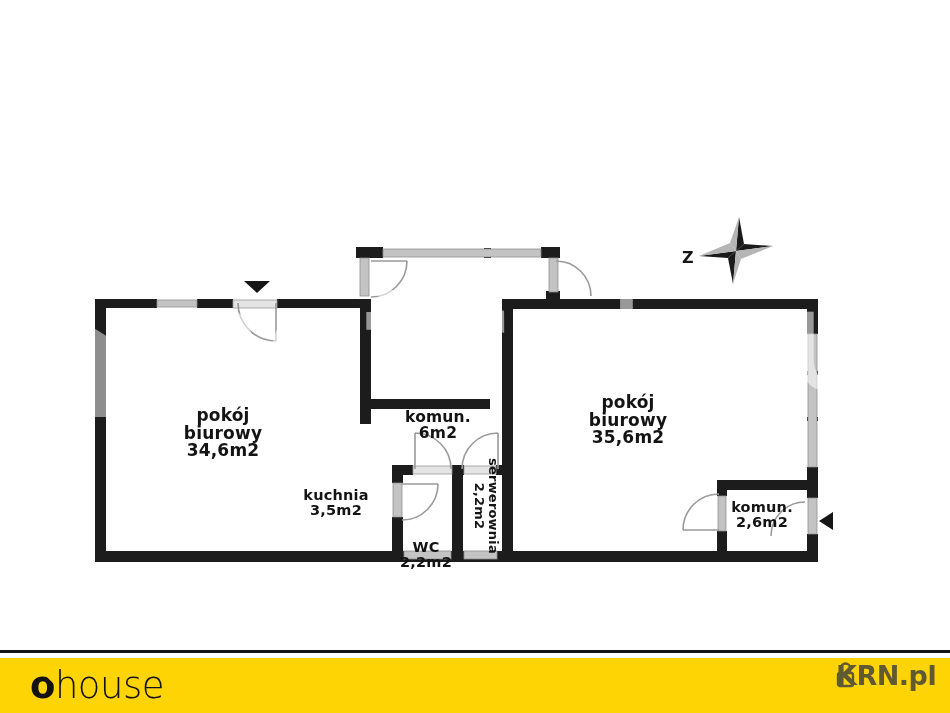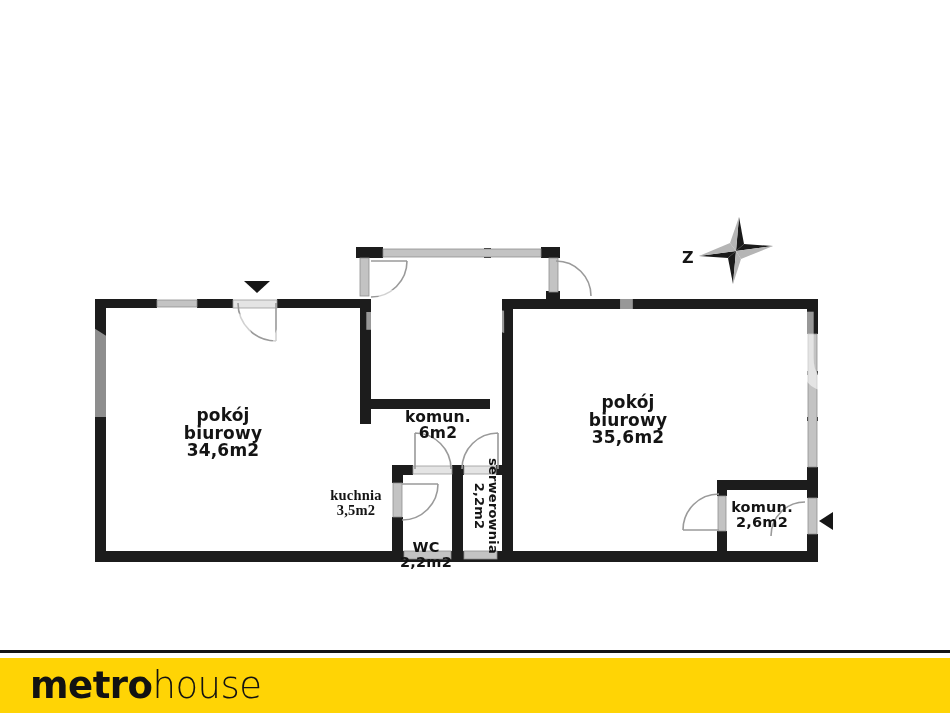--- a/index.html
+++ b/index.html
@@ -118,21 +118,21 @@
   </div>
   <div class="room-label fs15" style="left:438px;top:425px;">
     <span>komun.</span>
     <span>6m2</span>
   </div>
   <div class="room-label fs17" style="left:628px;top:421px;">
     <span>pokój</span>
     <span>biurowy</span>
     <span>35,6m2</span>
   </div>
-  <div class="room-label fs14" style="left:356px;top:503px;font-family:Liberation Serif, serif;">
+  <div class="room-label fs14" style="left:336px;top:503px;">
     <span>kuchnia</span>
     <span>3,5m2</span>
   </div>
   <div class="room-label fs14" style="left:426px;top:555px;">
     <span>WC</span>
     <span>2,2m2</span>
   </div>
   <div class="room-label fs13 rot90" style="left:486px;top:506px;">
     <span>serwerownia</span>
     <span>2,2m2</span>
@@ -143,21 +143,27 @@
   </div>
 
   <div class="wm-brand"><span class="b">metro</span><span class="l">house</span></div>
   <svg class="wm-logo" width="130" height="130" viewBox="0 0 130 130">
     <path d="M10,125 L10,45 L62,12 L114,45 L114,125 L84,125 L84,60 L62,47 L40,60 L40,125 Z" fill="#ffffff"></path>
   </svg>
 
   <div class="footer-line"></div>
   <div class="footer-bar">
     <div class="logo">
-      <span class="heavy">metr</span>
         <span class="logo-o">o</span>
         <span class="light">house</span>
     </div>
 
   </div>
 
+  <div class="krn">
+    <svg width="19" height="30" viewBox="0 0 19 30">
+      <rect x="2" y="13" width="15" height="13" rx="2" fill="none" stroke="#45453b" stroke-width="2.4"></rect>
+      <path d="M5,13 V8 a4.5,4.5 0 0 1 9,0 V13" fill="none" stroke="#45453b" stroke-width="2.4"></path>
+    </svg>
+    <span class="krn-text">KRN.pl</span>
+  </div>
 
 </div>
 
 </body></html>

